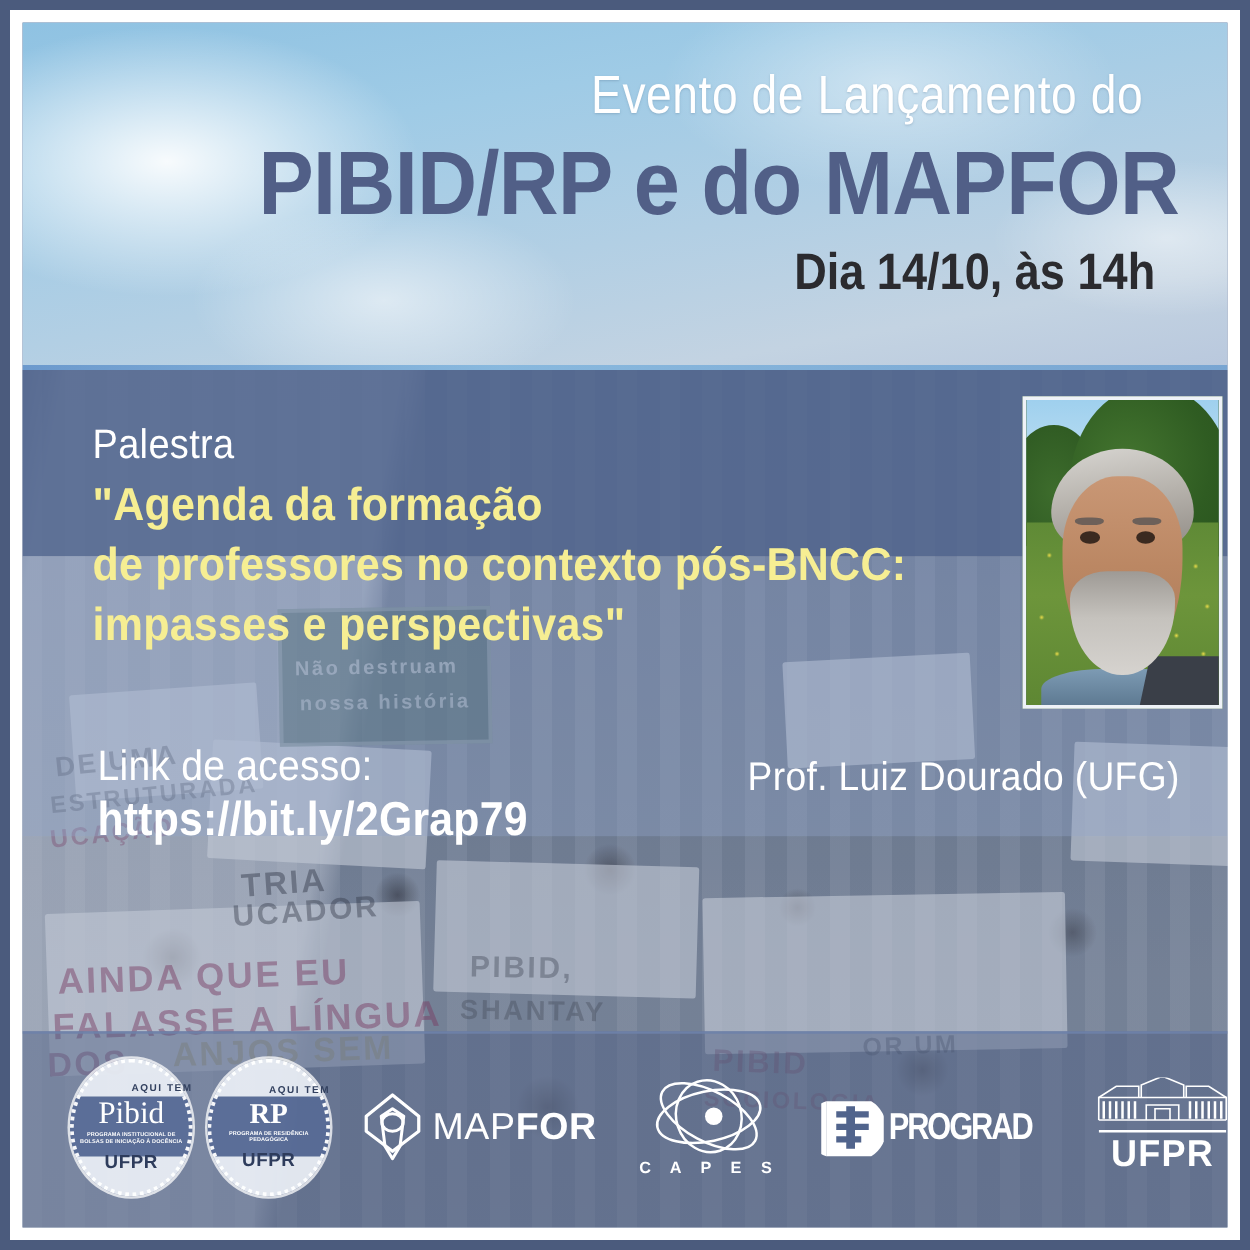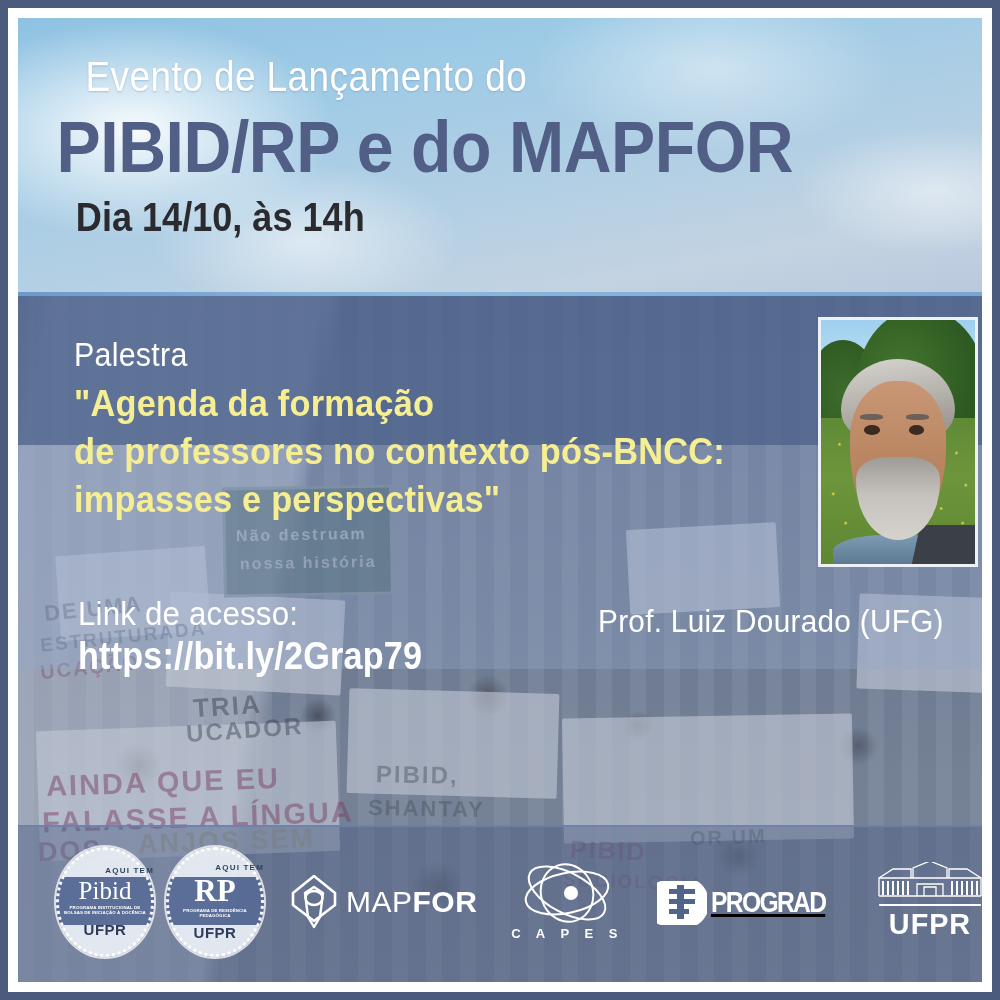--- a/index.html
+++ b/index.html
@@ -131,21 +131,21 @@
   .band-logos {           
     top: 807px; bottom: 0;
     background: rgba(74,92,130,.62);
     border-top: 2px solid rgba(110,130,170,.9);
   }
 
   
   .header {
     position: absolute;
     left: 0; right: 0; top: 0; height: 278px;
-    text-align: left;
+    text-align: right;
   }
   .kicker {
     margin-top: 36px;
     font-size: 43px;
     line-height: 1.05;
     font-weight: 400;
     color: #ffffff;
     letter-spacing: .5px;
     text-shadow: 0 1px 2px rgba(90,120,150,.35);
     transform: scaleX(.86);
@@ -340,21 +340,21 @@
     text-align: center; width: 100%;
   }
   .seal-top {
     font-size: 8px; letter-spacing: 1.2px; font-weight: bold;
     color: #33415f; margin-bottom: 3px; text-align: right;
   }
   .seal-main {
     font-family: "Liberation Serif", serif;
     font-size: 25px; line-height: 1; color: #ffffff; font-weight: 400;
   }
-  .seal-main.bold { font-weight: bold; font-size: 31px; }
+  .seal-main.bold { font-weight: bold; font-size: 23px; }
   .seal-sub {
     font-size: 4.4px; line-height: 1.25; color: #ffffff;
     margin-top: 2px; font-weight: bold; letter-spacing: .1px;
     padding: 0 8px; white-space: pre-line;
   }
   .seal-bottom {
     font-size: 15px; font-weight: bold; color: #2e3c5c; margin-top: 5px;
     letter-spacing: .5px;
   }
 
@@ -363,21 +363,21 @@
   .mapfor-mark { width: 48px; height: 58px; }
   .mapfor-text { font-size: 30px; color: #fff; letter-spacing: .5px; font-weight: 400; }
   .mapfor-text b { font-weight: bold; }
 
   
   .capes { margin-left: 34px; text-align: center; }
   .capes-mark { width: 92px; height: 62px; display: block; margin: 0 auto; }
   .capes-text { font-size: 13px; letter-spacing: 6px; color: #fff; margin-top: 2px; font-weight: bold; }
 
   
-  .prograd { display: flex; align-items: center; gap: 4px; margin-left: 34px; text-decoration: underline; }
+  .prograd { display: flex; align-items: center; gap: 4px; margin-left: 34px; }
   .prograd-mark { width: 50px; height: 54px; }
   .prograd-text {
     font-size: 30px; color: #fff; font-weight: bold; letter-spacing: -2px;
     transform: scaleX(.82); transform-origin: left center;
   }
 
   
   .ufpr { margin-left: 26px; text-align: center; }
   .ufpr-mark { width: 106px; height: 40px; display: block; }
   .ufpr-text {

